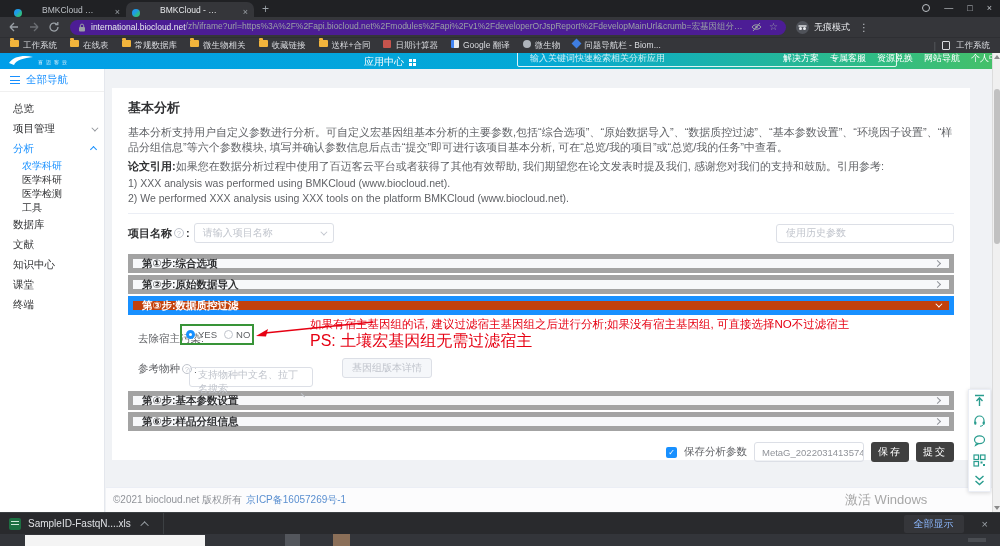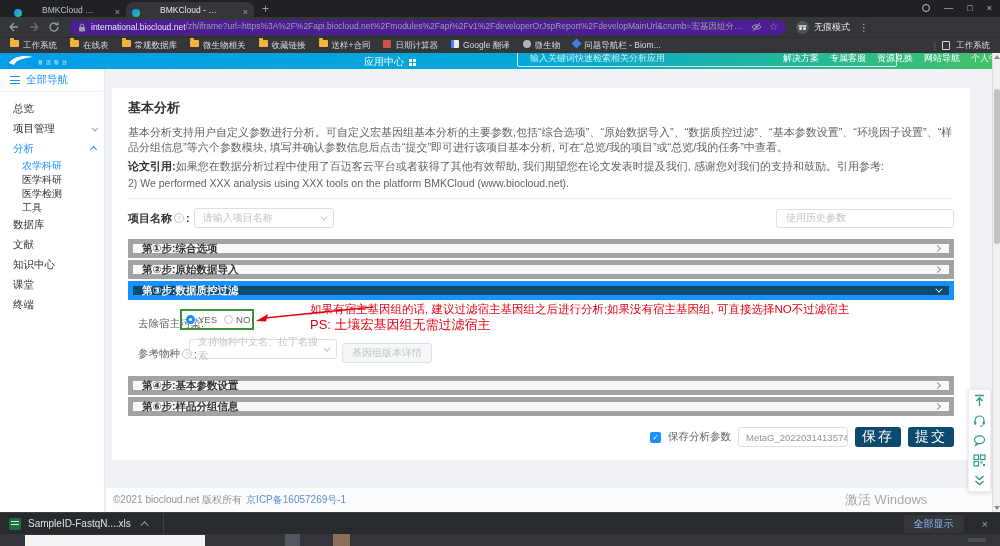--- a/index.html
+++ b/index.html
@@ -76,39 +76,39 @@
   .hr{border-top:1px solid #ebeef5;margin:9px 0 8px;}
 
   .proj-row{display:flex;align-items:center;height:22px;margin-bottom:10px;font-size:11px;color:#303133;font-weight:bold;}
   .q-ico{width:10px;height:10px;border:1px solid #c0c4cc;border-radius:50%;color:#c0c4cc;font-size:7px;line-height:9px;text-align:center;font-weight:normal;margin:0 2px;}
   .sel{width:140px;height:20px;border:1px solid #dcdfe6;border-radius:3px;display:flex;align-items:center;padding:0 8px;color:#c0c4cc;font-size:10px;font-weight:normal;margin-left:4px;}
   .sel .chev{margin-left:auto;width:5px;height:5px;border-right:1.2px solid #c0c4cc;border-bottom:1.2px solid #c0c4cc;transform:rotate(45deg) translateY(-2px);}
   .hist{margin-left:auto;width:178px;height:19px;border:1px solid #dcdfe6;border-radius:3px;display:flex;align-items:center;padding:0 9px;color:#c0c4cc;font-size:10px;font-weight:normal;}
 
   .step{height:19px;background:#f7f8fa;border:5px solid #a3a3a3;display:flex;align-items:center;padding:0 9px;margin-bottom:2px;font-size:10.5px;font-weight:bold;color:#303133;}
   .step .chev{margin-left:auto;width:5px;height:5px;border-right:1.3px solid #909399;border-bottom:1.3px solid #909399;transform:rotate(-45deg);}
-  .step.active{background:#0c4a6e;border-color:#1890ff;color:#fff;}
+  .step.active{background:#c2410c;border-color:#1890ff;color:#fff;}
   .step.active .chev{border-color:#fff;transform:rotate(45deg) translateY(-2px);}
 
   .step3-body{position:relative;height:72px;margin-bottom:2px;font-size:10.5px;color:#606266;}
   .host-label{position:absolute;left:10px;top:15px;}
   .green-box{position:absolute;left:52px;top:7px;width:74px;height:21px;border:2px solid #389438;display:flex;align-items:center;gap:3px;padding-left:4px;font-size:9.5px;}
   .radio{width:9px;height:9px;border-radius:50%;border:1px solid #c0c4cc;background:#fff;flex:none;}
   .radio.seld{border:3px solid #1890ff;}
   .red1{position:absolute;left:182px;top:0;font-size:11.5px;color:#e60012;white-space:nowrap;}
-  .red2{position:absolute;left:182px;top:14px;font-size:13px;color:#e60012;white-space:nowrap;}
+  .red2{position:absolute;left:182px;top:14px;font-size:16px;color:#e60012;white-space:nowrap;}
   .arrow-svg{position:absolute;left:127px;top:3px;}
   .sp-label{position:absolute;left:10px;top:45px;display:flex;align-items:center;}
-  .sp-sel{position:absolute;left:57px;top:37px;width:148px;}
+  .sp-sel{position:absolute;left:57px;top:50px;width:124px;flex-direction:column;}
   .dis-btn{position:absolute;left:214px;top:41px;height:20px;padding:0 9px;background:#f5f7fa;border:1px solid #dcdfe6;border-radius:3px;color:#c0c4cc;font-size:10px;display:flex;align-items:center;}
 
   .save-row{display:flex;align-items:center;justify-content:flex-end;margin-top:11px;gap:7px;font-size:10.5px;color:#606266;}
   .chk{width:11px;height:11px;background:#1890ff;border-radius:2px;color:#fff;font-size:8px;line-height:11px;text-align:center;flex:none;}
   .save-input{width:110px;height:20px;border:1px solid #dcdfe6;border-radius:3px;font-size:9.5px;color:#909399;display:flex;align-items:center;padding:0 7px;white-space:nowrap;overflow:hidden;}
-  .btn{height:20px;padding:0 7px;background:#0c4a6e;color:#fff;border-radius:3px;font-size:14px;display:flex;align-items:center;letter-spacing:2px;}
+  .btn{height:20px;padding:0 7px;background:#404040;color:#fff;border-radius:3px;font-size:10px;display:flex;align-items:center;letter-spacing:2px;}
 
   .footer{position:absolute;left:0;right:0;bottom:0;height:25px;background:#fcfcfd;border-top:1px solid #ebeef5;display:flex;align-items:center;padding-left:7px;font-size:10px;color:#909399;}
   .icp{color:#5a8fd0;margin-left:4px;}
 
   .float-bar{position:absolute;right:9px;top:336px;width:23px;background:#fff;border:1px solid #ebeef5;box-shadow:0 1px 4px rgba(0,0,0,.15);display:flex;flex-direction:column;align-items:center;padding:4px 0;gap:7px;}
   .fico{width:13px;height:13px;}
   .watermark{position:absolute;left:845px;top:438px;color:rgba(150,150,150,.85);}
   .wm1{font-size:13px;}
   .wm2{font-size:9.5px;margin-top:2px;}
 
@@ -311,20 +311,21 @@
             <span>终端</span>
           </div>
       </div>
     </aside>
 
     <div class="content">
       <div class="card">
         <h1>基本分析</h1>
         <p class="intro">基本分析支持用户自定义参数进行分析。可自定义宏基因组基本分析的主要参数,包括“综合选项”、“原始数据导入”、“数据质控过滤”、“基本参数设置”、“环境因子设置”、“样品分组信息”等六个参数模块, 填写并确认参数信息后点击“提交”即可进行该项目基本分析, 可在“总览/我的项目”或“总览/我的任务”中查看。</p>
         <p class="cite"><b>论文引用:</b><span>如果您在数据分析过程中使用了百迈客云平台或者获得了其他有效帮助, 我们期望您在论文发表时提及我们, 感谢您对我们的支持和鼓励。引用参考:</span></p>
+        <p class="ref">1) XXX analysis was performed using BMKCloud (www.biocloud.net).</p>
         <p class="ref">2) We performed XXX analysis using XXX tools on the platform BMKCloud (www.biocloud.net).</p>
         <div class="hr"></div>
 
         <div class="proj-row">
           <span>项目名称</span>
           <span class="q-ico">?</span>
           <span>:</span>
           <div class="sel">
             <span>请输入项目名称</span>
             <span class="chev"></span>

